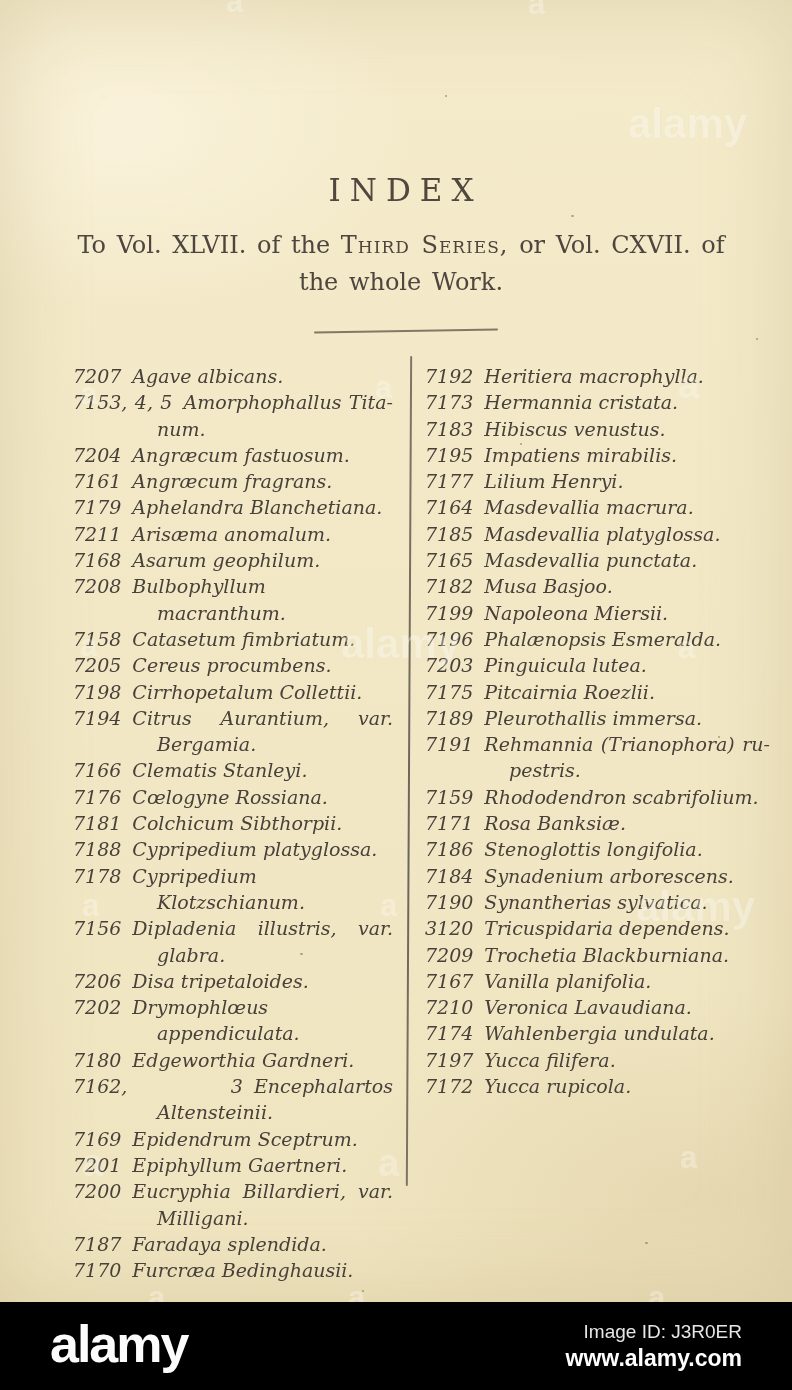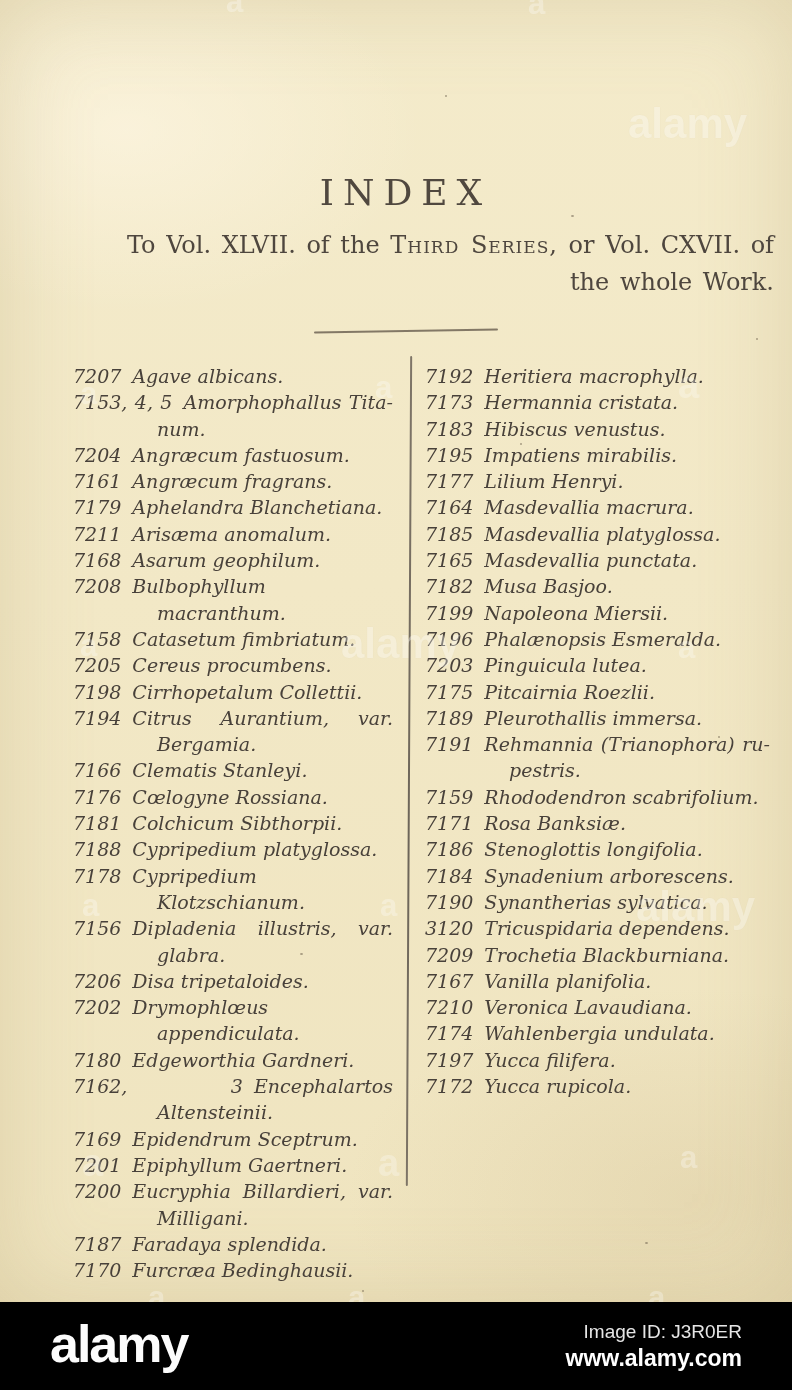--- a/index.html
+++ b/index.html
@@ -15,24 +15,24 @@
       radial-gradient(ellipse 500px 300px at 88% 92%, rgba(205,185,140,.28), rgba(205,185,140,0) 70%),
       linear-gradient(178deg,#f4ebcb 0%, #f2e8c6 45%, #efe4bf 100%);
     box-shadow: inset 0 0 90px rgba(180,158,110,.30);
     color:#4a433b;
   }
   .speck { position:absolute; background:#6b5f4d; border-radius:50%; opacity:.55; }
 
   
   .page-title {
     position:absolute; top:172px; left:0; right:0; text-align:center;
-    font-size:36px; letter-spacing:9px; padding-left:19px; color:#50483f;
+    font-size:31px; letter-spacing:9px; padding-left:19px; color:#50483f;
   }
   .subtitle {
-    position:absolute; top:227px; left:28px; right:18px; text-align:right;
+    position:absolute; top:227px; left:28px; right:18px; text-align:center;
     font-size:24px; line-height:37px; color:#4e463e; word-spacing:3px;
   }
   .sc { font-variant:small-caps; letter-spacing:1px; }
   .rule {
     position:absolute; top:330px; left:314px; width:184px; height:2px;
     background:#6e6455; transform:rotate(-0.9deg); border-radius:2px; opacity:.85;
   }
 
   
   .col { position:absolute; top:363px; font-size:19px; line-height:26.3px; color:#48413a; }

